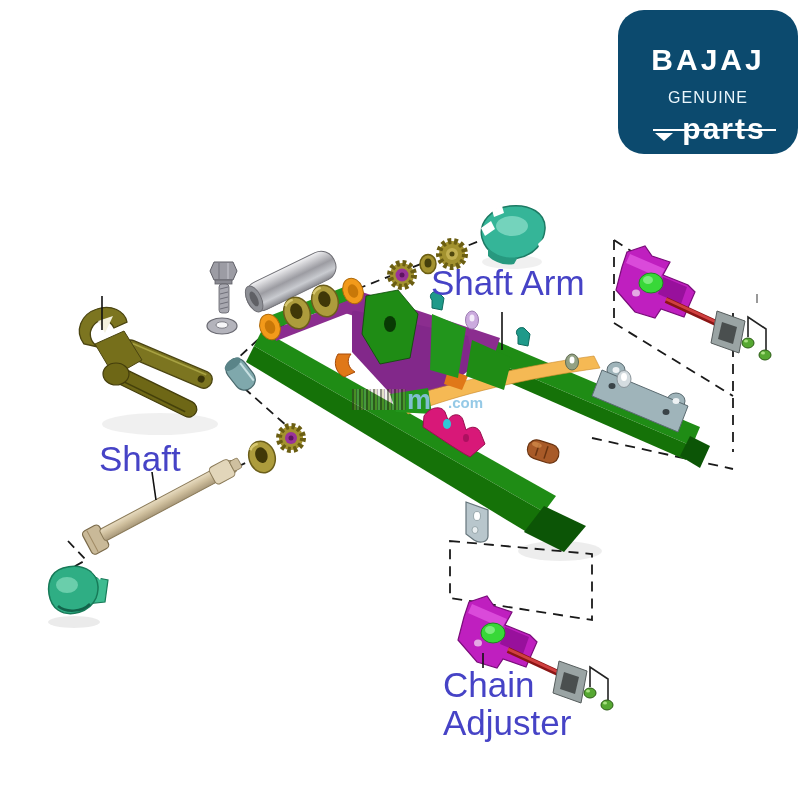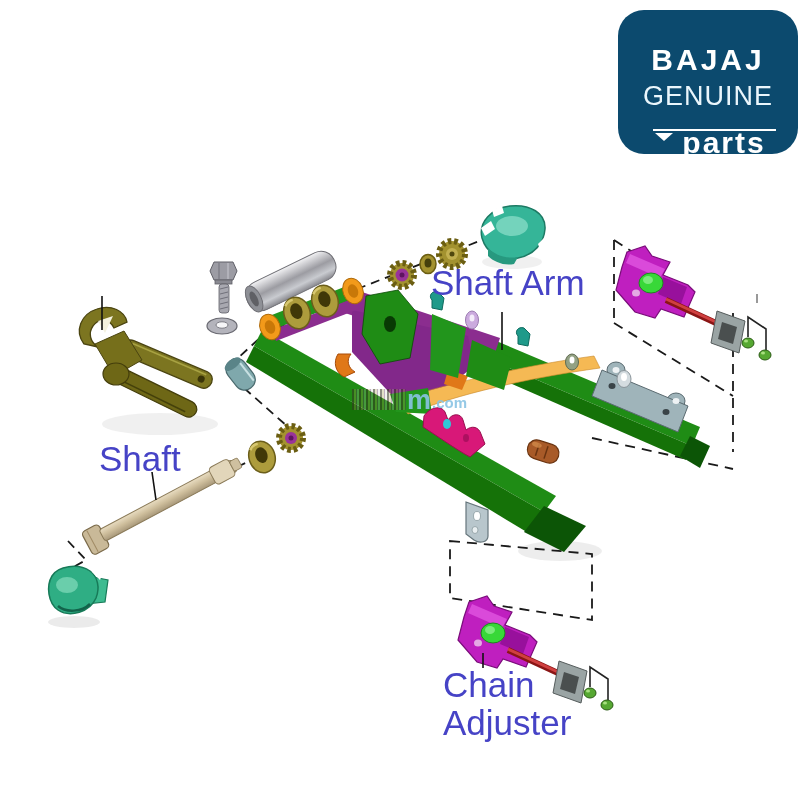--- a/index.html
+++ b/index.html
@@ -8,33 +8,33 @@
   .stage svg{position:absolute;left:0;top:0;}
   .part-label{position:absolute;color:#4643c6;font-size:35px;line-height:38px;
               letter-spacing:0px;white-space:nowrap;}
   .lbl-chain-slider{left:3px;top:256px;}
   .lbl-swing-arm{left:431px;top:264px;}
   .lbl-shaft{left:99px;top:440px;}
   .lbl-chain-adjuster{left:443px;top:666px;}
   .logo{position:absolute;left:618px;top:10px;width:180px;height:144px;
         background:#0c4a6e;border-radius:26px;color:#ffffff;text-align:center;}
   .logo-brand{margin-top:33px;font-size:30px;font-weight:bold;letter-spacing:3px;}
-  .logo-genuine{margin-top:4px;font-size:27px;font-weight:normal;letter-spacing:1px;color:#eaf6fc;}
-  .logo-parts{margin-top:14px;font-size:30px;font-weight:bold;letter-spacing:2px;padding-left:32px;}
+  .logo-genuine{margin-top:12px;font-size:16px;font-weight:normal;letter-spacing:1px;color:#eaf6fc;}
+  .logo-parts{margin-top:5px;font-size:30px;font-weight:bold;letter-spacing:2px;padding-left:32px;}
   .logo-underline{position:absolute;left:35px;top:119px;width:123px;height:0;
                   border-top:2.5px solid #ffffff;}
   .logo-tri{position:absolute;left:2px;top:2px;width:0;height:0;
             border-left:9px solid transparent;border-right:9px solid transparent;
             border-top:8px solid #ffffff;}
   .watermark{position:absolute;left:352px;top:383px;height:28px;display:flex;align-items:flex-end;opacity:.9;}
   .wm-noise{display:inline-block;width:54px;height:21px;margin-bottom:1px;opacity:.75;filter:blur(.6px);
     background:repeating-linear-gradient(90deg,rgba(55,55,35,.85) 0 2px,rgba(160,150,70,.45) 2px 4px,
                rgba(90,45,90,.55) 4px 5px,rgba(200,200,190,.35) 5px 7px);}
   .wm-m{color:#8ac4e4;font-size:27px;font-weight:bold;line-height:22px;margin-left:1px;}
-  .wm-com{color:#8ac4e4;font-size:15px;font-weight:bold;line-height:16px;margin-left:1px;}
+  .wm-com{color:#8ac4e4;font-size:15px;font-weight:bold;line-height:16px;margin-left:17px;}
 </style>
 </head>
 <body>
 
 <div class="stage">
 
 <svg width="800" height="800" viewBox="0 0 800 800">
   <defs>
     <linearGradient id="tubeGrad" x1="0" y1="0" x2="0" y2="1">
       <stop offset="0" stop-color="#f2f2f4"></stop>

